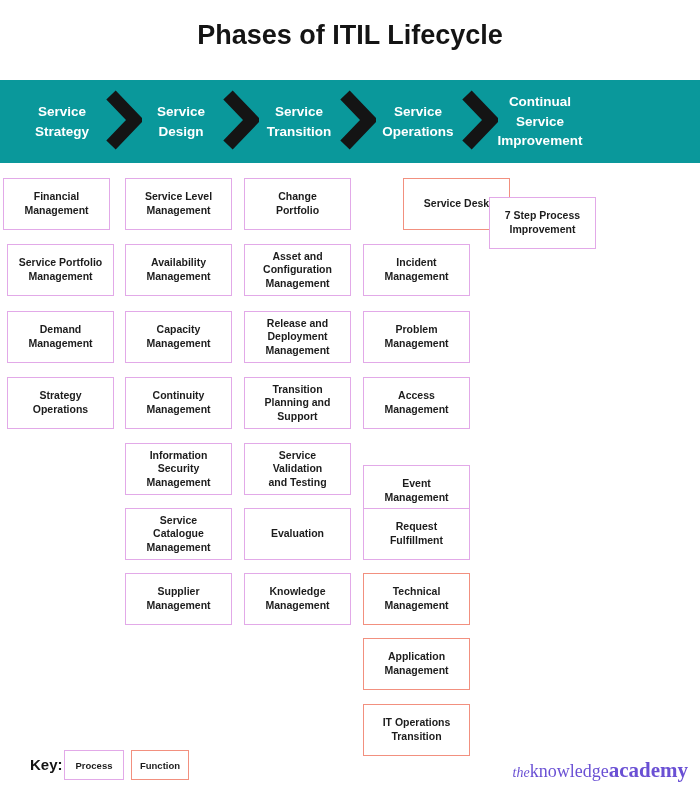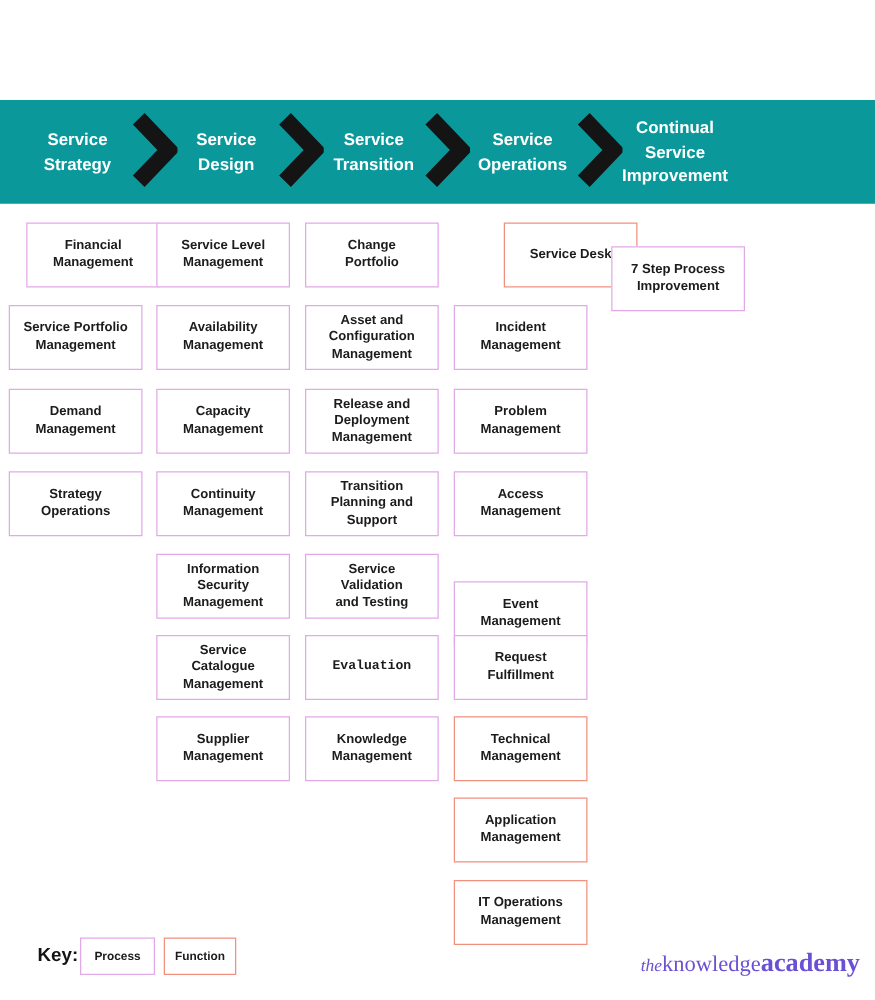--- a/index.html
+++ b/index.html
@@ -46,25 +46,26 @@
     font-family:"Liberation Serif",serif;white-space:nowrap;
   }
   .logo .logo-the{font-style:italic;font-size:14px;}
   .logo .logo-knowledge{font-size:18px;}
   .logo .logo-academy{font-size:21px;font-weight:700;}
 </style>
 </head>
 <body>
 
 <div class="page">
+  <h1 class="title">Phases of ITIL Lifecycle</h1>
 
   <div class="band" id="band"></div>
 
   <div id="boxes">
-      <div class="box process" style="left: 21px; top: 178px;">Financial
+      <div class="box process" style="left: 3px; top: 178px;">Financial
 Management</div>
       <div class="box process" style="left: 7px; top: 244px;">Service Portfolio
 Management</div>
       <div class="box process" style="left: 7px; top: 311px;">Demand
 Management</div>
       <div class="box process" style="left: 7px; top: 377px;">Strategy
 Operations</div>
       <div class="box process" style="left: 125px; top: 178px;">Service Level
 Management</div>
       <div class="box process" style="left: 125px; top: 244px;">Availability
@@ -88,40 +89,40 @@
 Management</div>
       <div class="box process" style="left: 244px; top: 311px; text-align: center;">Release and
 Deployment
 Management</div>
       <div class="box process" style="left: 244px; top: 377px;">Transition
 Planning and
 Support</div>
       <div class="box process" style="left: 244px; top: 443px;">Service
 Validation
 and Testing</div>
-      <div class="box process" style="left: 244px; top: 508px; font-family: Liberation Mono, monospace;">Evaluation</div>
+      <div class="box process" style="left: 244px; top: 508px;">Evaluation</div>
       <div class="box process" style="left: 244px; top: 573px;">Knowledge
 Management</div>
       <div class="box function" style="left: 363px; top: 178px; margin-left: 40px;">Service Desk</div>
       <div class="box process" style="left: 363px; top: 244px;">Incident
 Management</div>
       <div class="box process" style="left: 363px; top: 311px;">Problem
 Management</div>
       <div class="box process" style="left: 363px; top: 377px;">Access
 Management</div>
       <div class="box process" style="left: 363px; top: 443px; margin-top: 22px;">Event
 Management</div>
       <div class="box process" style="left: 363px; top: 508px;">Request
 Fulfillment</div>
       <div class="box function" style="left: 363px; top: 573px;">Technical
 Management</div>
       <div class="box function" style="left: 363px; top: 638px;">Application
 Management</div>
       <div class="box function" style="left: 363px; top: 704px;">IT Operations
-Management</div>
+Transition</div>
       <div class="box process" style="left: 489px; top: 178px; margin-top: 19px;">7 Step Process
 Improvement</div>
     </div>
 
   <span class="key-label">Key:</span>
   <span class="key-box process">Process</span>
   <span class="key-box function">Function</span>
 
   <div class="logo">
     <span class="logo-the">the</span><span class="logo-knowledge">knowledge</span><span class="logo-academy">academy</span>

